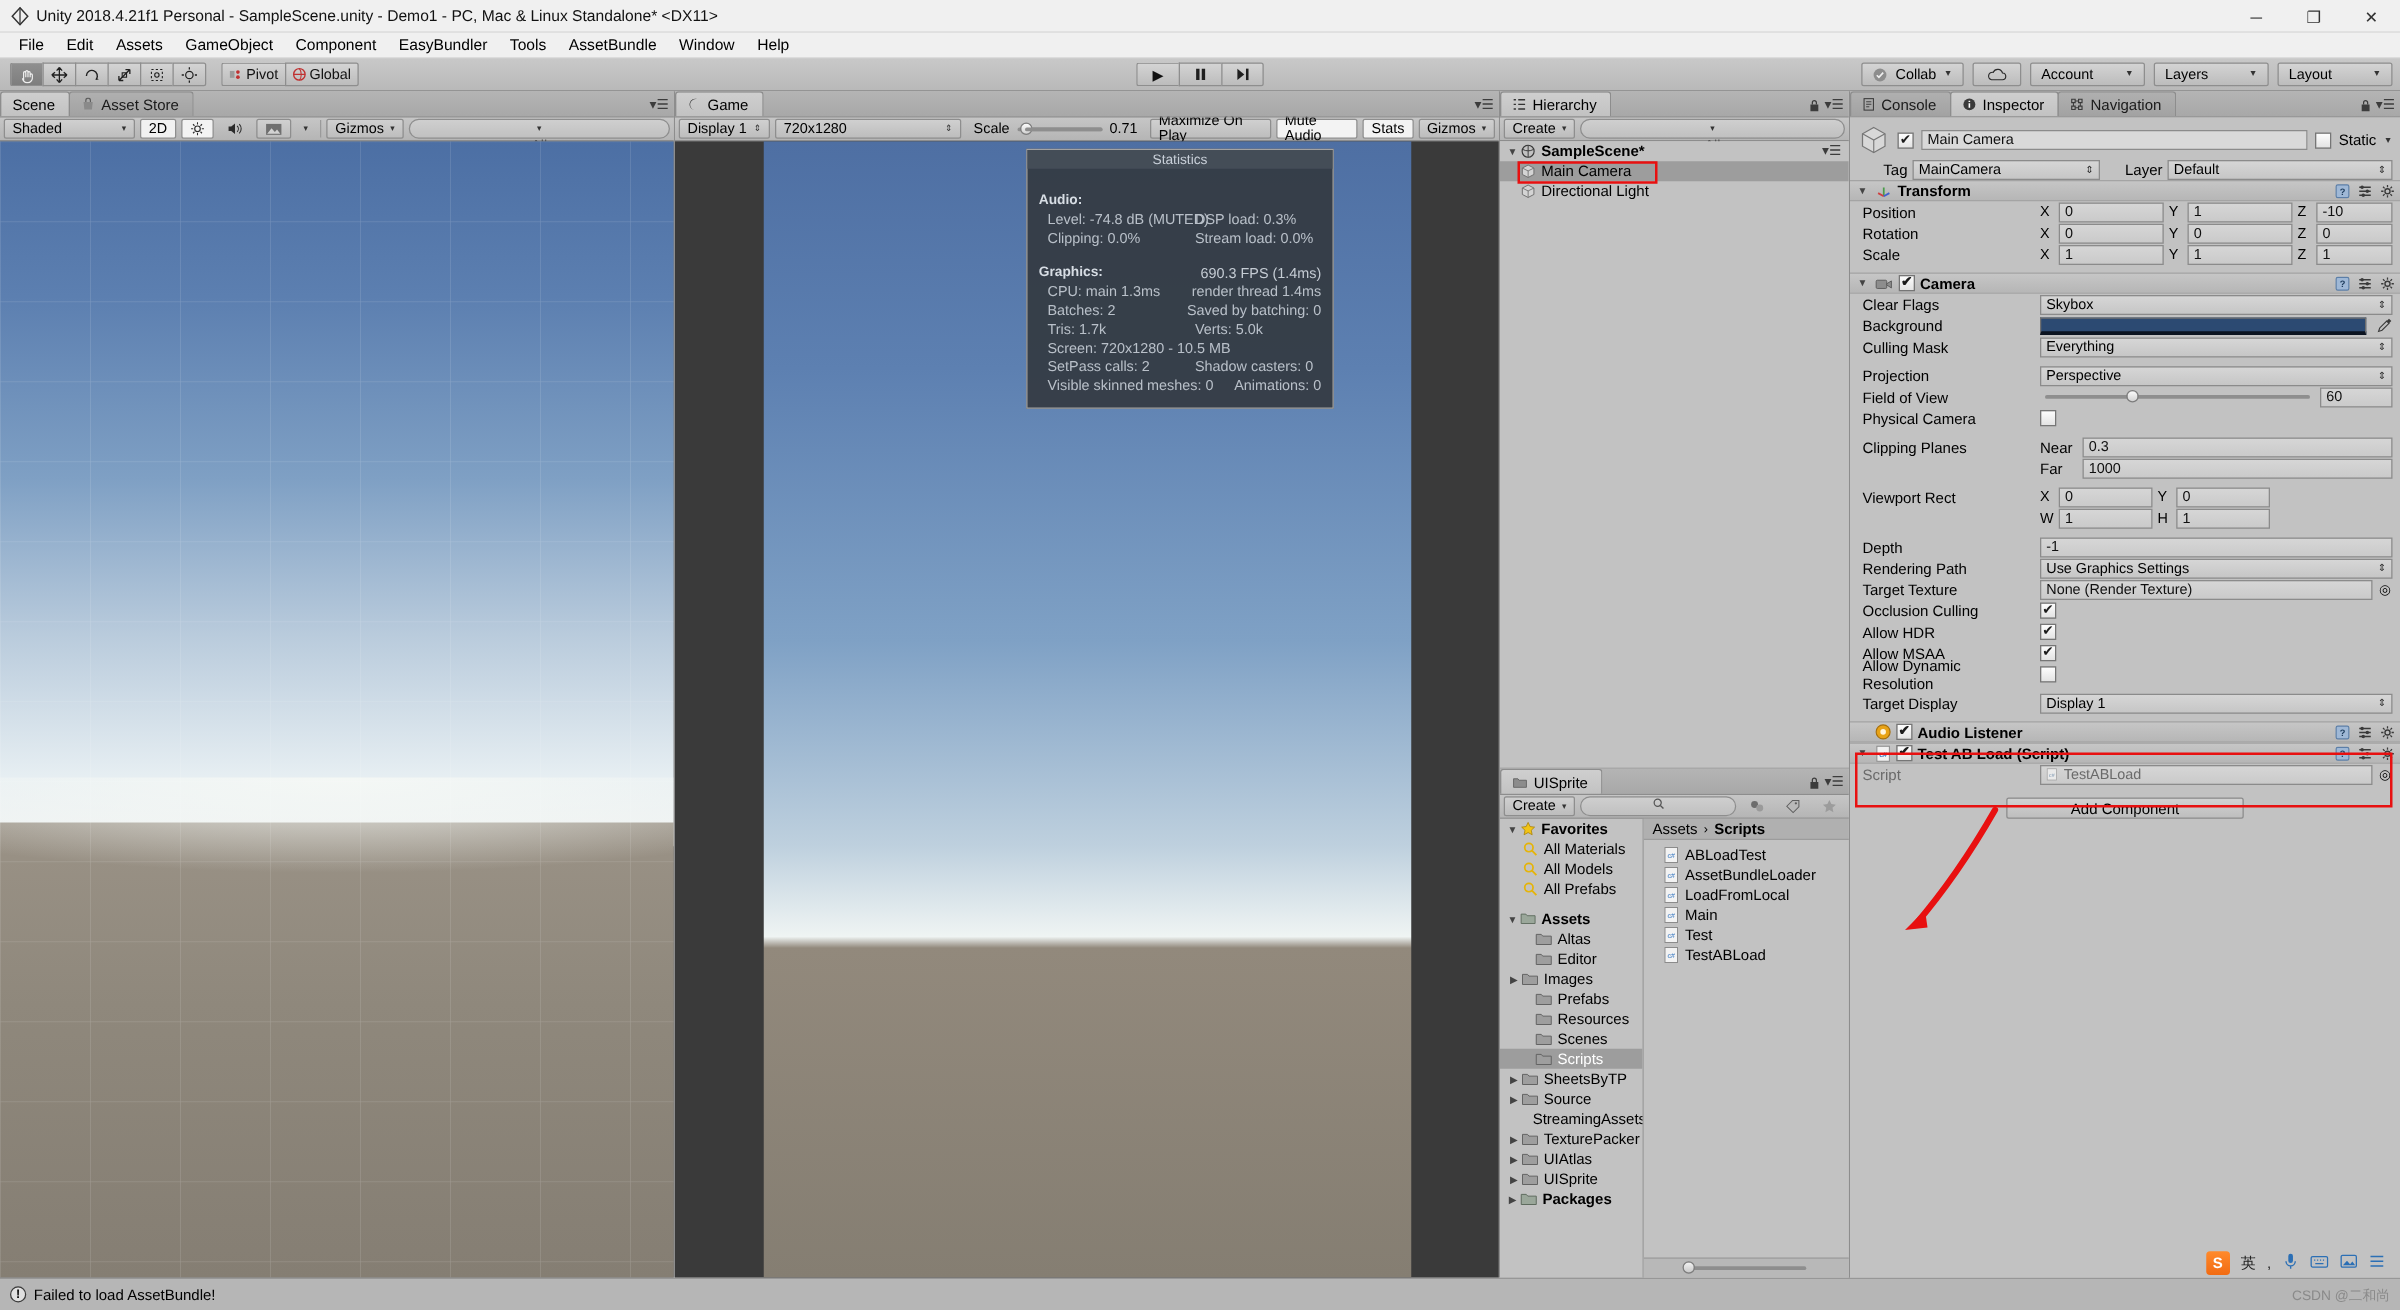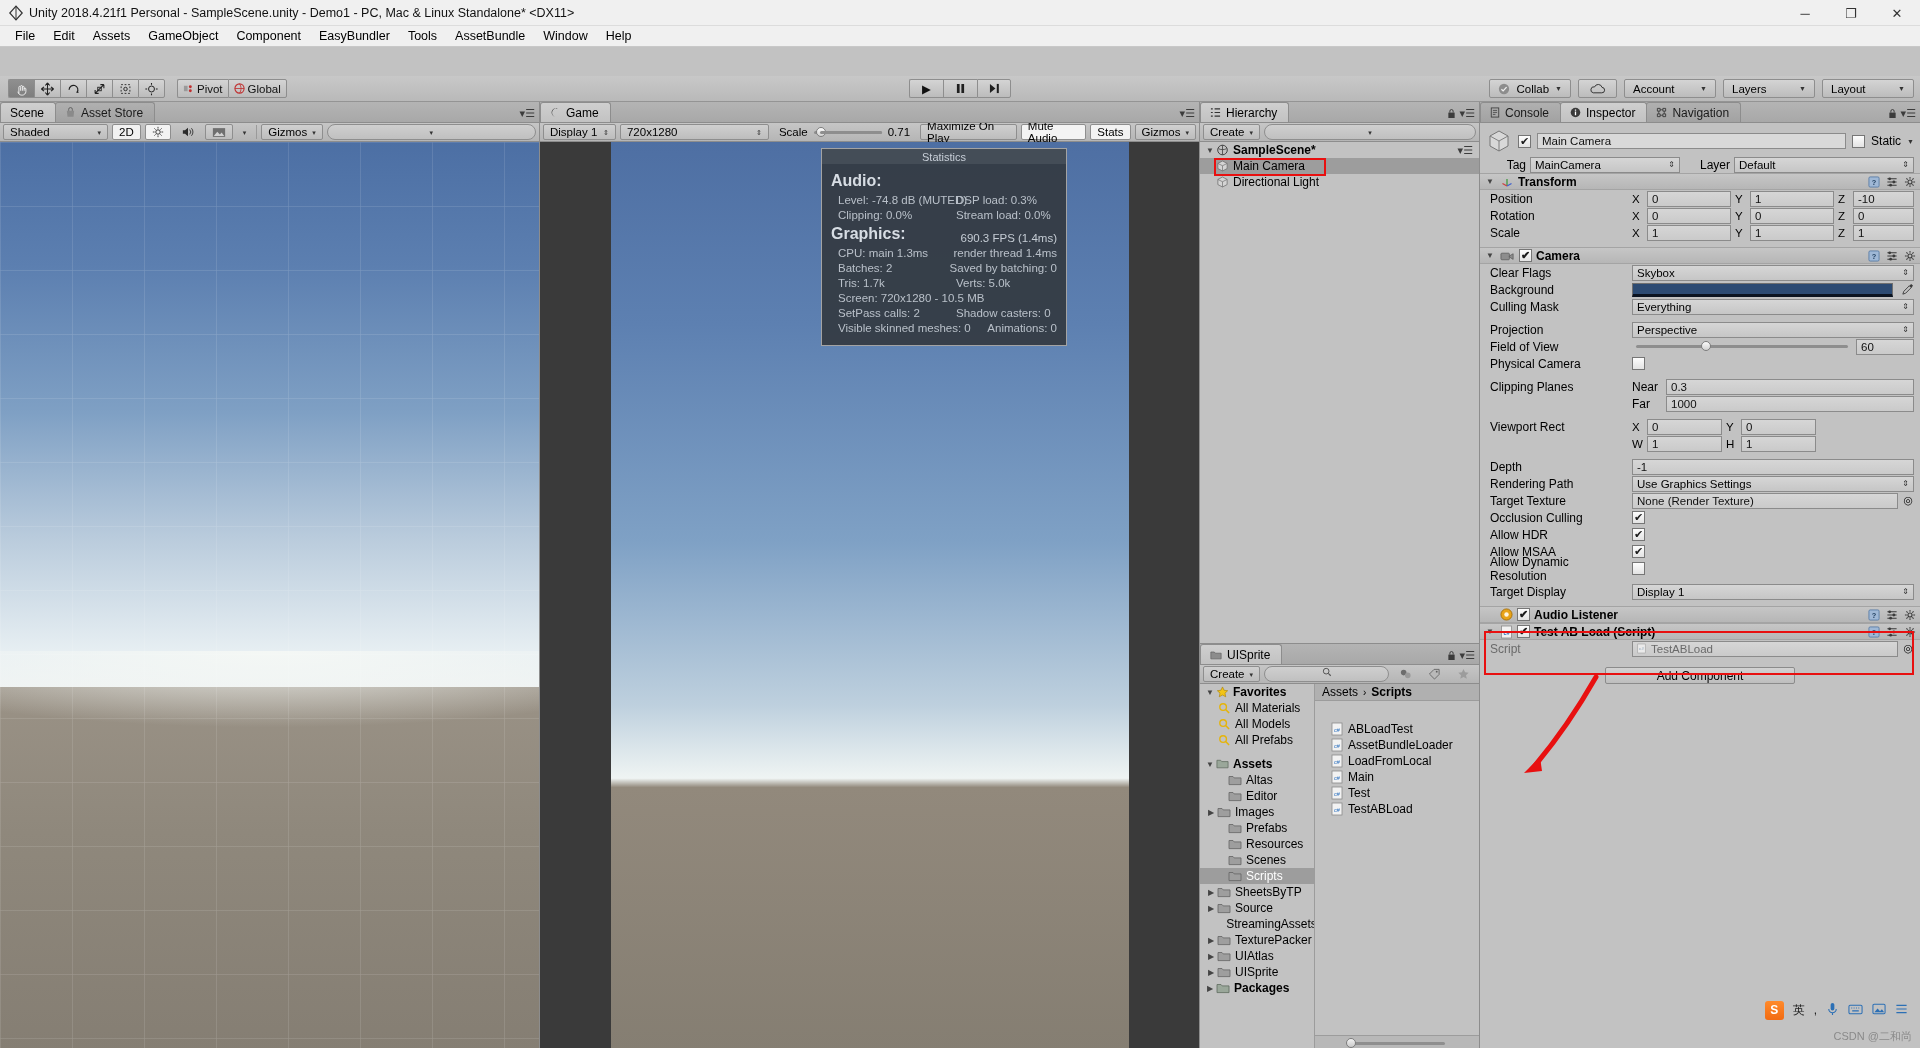--- a/index.html
+++ b/index.html
@@ -22,21 +22,21 @@
   .winbtn{ width:46px; height:26px; display:flex; align-items:center; justify-content:center; font-size:13px; color:#333;}
   
   #menubar{
     height:21px; background:#f0f0f0; display:flex; align-items:center;
     padding-left:6px; border-bottom:1px solid #c8c8c8;
   }
   #menubar .mi{ padding:0 9px; height:21px; line-height:21px; font-size:12.5px; color:#000; white-space:nowrap;}
   
   #toolbar{
     height:26px; background:linear-gradient(#c8c8c8,#b9b9b9);
-    border-bottom:1px solid #949494; display:flex; align-items:center; position:relative;margin-top:29px;
+    border-bottom:1px solid #949494; display:flex; align-items:center; position:relative;
   }
   .tgroup{ display:flex; align-items:center; }
   .tbtn{
     height:19px; min-width:26px; padding:0 5px;
     background:linear-gradient(#d4d4d4,#bcbcbc);
     border:1px solid #8e8e8e; border-right-width:0;
     display:flex; align-items:center; justify-content:center; gap:3px;
     font-size:11.5px; color:#111;
   }
   .tbtn:first-child{ border-radius:2px 0 0 2px;}
@@ -113,21 +113,21 @@
     position:absolute; left:50%; transform:translateX(-50%); top:0; bottom:0; width:518px;
     background:linear-gradient(180deg,#4e6fa3 0%,#5d80b1 20%,#7fa1c5 44%,#bed0de 62%,#eff4f3 70%,#92897c 71%,#857e72 100%);
   }
   #stats{
     position:absolute; left:281px; top:6px; width:246px;
     background:rgba(52,58,66,.93); border:1px solid #a3a3a3; color:#b9c0c9; font-size:11.5px;
   }
   #stats .st-title{ height:15px; background:rgba(70,78,88,.95); color:#c8cfd8; font-size:11px;
     display:flex; align-items:center; justify-content:center;}
   #stats .st-body{ padding:6px 9px 9px 9px;}
-  #stats h4{ font-size:16px; color:#d7dde4; margin:2px 0 3px 0; font-weight:bold;}
+  #stats h4{ font-size:11px; color:#d7dde4; margin:13px 0 3px 0; font-weight:bold;}
   #stats .row{ display:flex; padding-left:7px; line-height:15px; white-space:nowrap;}
   #stats .c1{ width:118px;}
   #stats .c2{ flex:1;}
   #stats .fpsrow{ text-align:right; color:#c5ccd4; line-height:16px;}
   
   #mid-col{ width:280px; display:flex; flex-direction:column; border-right:1px solid #8d8d8d;}
   #hierarchy{ height:542px; border-bottom:1px solid #8d8d8d; display:flex; flex-direction:column;}
   #project{ flex:1; display:flex; flex-direction:column;}
   .treebody{ flex:1; background:#c2c2c2; overflow:hidden; position:relative;}
   .trow{ height:16px; display:flex; align-items:center; font-size:12px; white-space:nowrap; padding-left:4px;}
@@ -138,21 +138,21 @@
   .cube{ width:13px; height:12px; margin-right:4px; display:inline-block;}
   .bold{ font-weight:bold;}
   .redbox{ position:absolute; border:2px solid #e81010; pointer-events:none;}
   .foldericon{ width:14px; height:11px; margin-right:4px; display:inline-block;}
   .csicon{ width:12px; height:14px; margin-right:5px; display:inline-block;}
   
   .pj-split{ flex:1; display:flex; min-height:0;}
   .pj-left{ width:115px; border-right:1px solid #9c9c9c; overflow:hidden;}
   .pj-right{ flex:1; display:flex; flex-direction:column; min-width:0;}
   .pj-crumb{ height:17px; background:#b0b0b0; display:flex; align-items:center; gap:5px; padding:0 7px; font-size:12px; border-bottom:1px solid #9c9c9c;}
-  .pj-list{ flex:1; padding-top:20px; overflow:hidden;}
+  .pj-list{ flex:1; padding-top:4px; overflow:hidden;}
   .pj-foot{ height:16px; background:#b8b8b8; border-top:1px solid #9c9c9c; display:flex; align-items:center; justify-content:center;}
   .zoomslider{ width:96px; height:3px; background:#8e8e8e; border-radius:2px; position:relative;}
   .zoomknob{ position:absolute; left:-3px; top:-4px; width:10px; height:10px; border-radius:50%;
              background:linear-gradient(#f2f2f2,#c9c9c9); border:1px solid #7d7d7d;}
   
   #insp-col{ width:440px; display:flex; flex-direction:column;}
   #insp-body{ flex:1; background:#c2c2c2; overflow:hidden; position:relative; padding-bottom:2px;}
   .insp-head{ display:flex; align-items:center; gap:6px; padding:5px 6px 2px 6px;}
   .prevcube{ width:26px; height:26px;}
   .chk{ width:13px; height:13px; border:1px solid #767676; background:linear-gradient(#fdfdfd,#e3e3e3);

